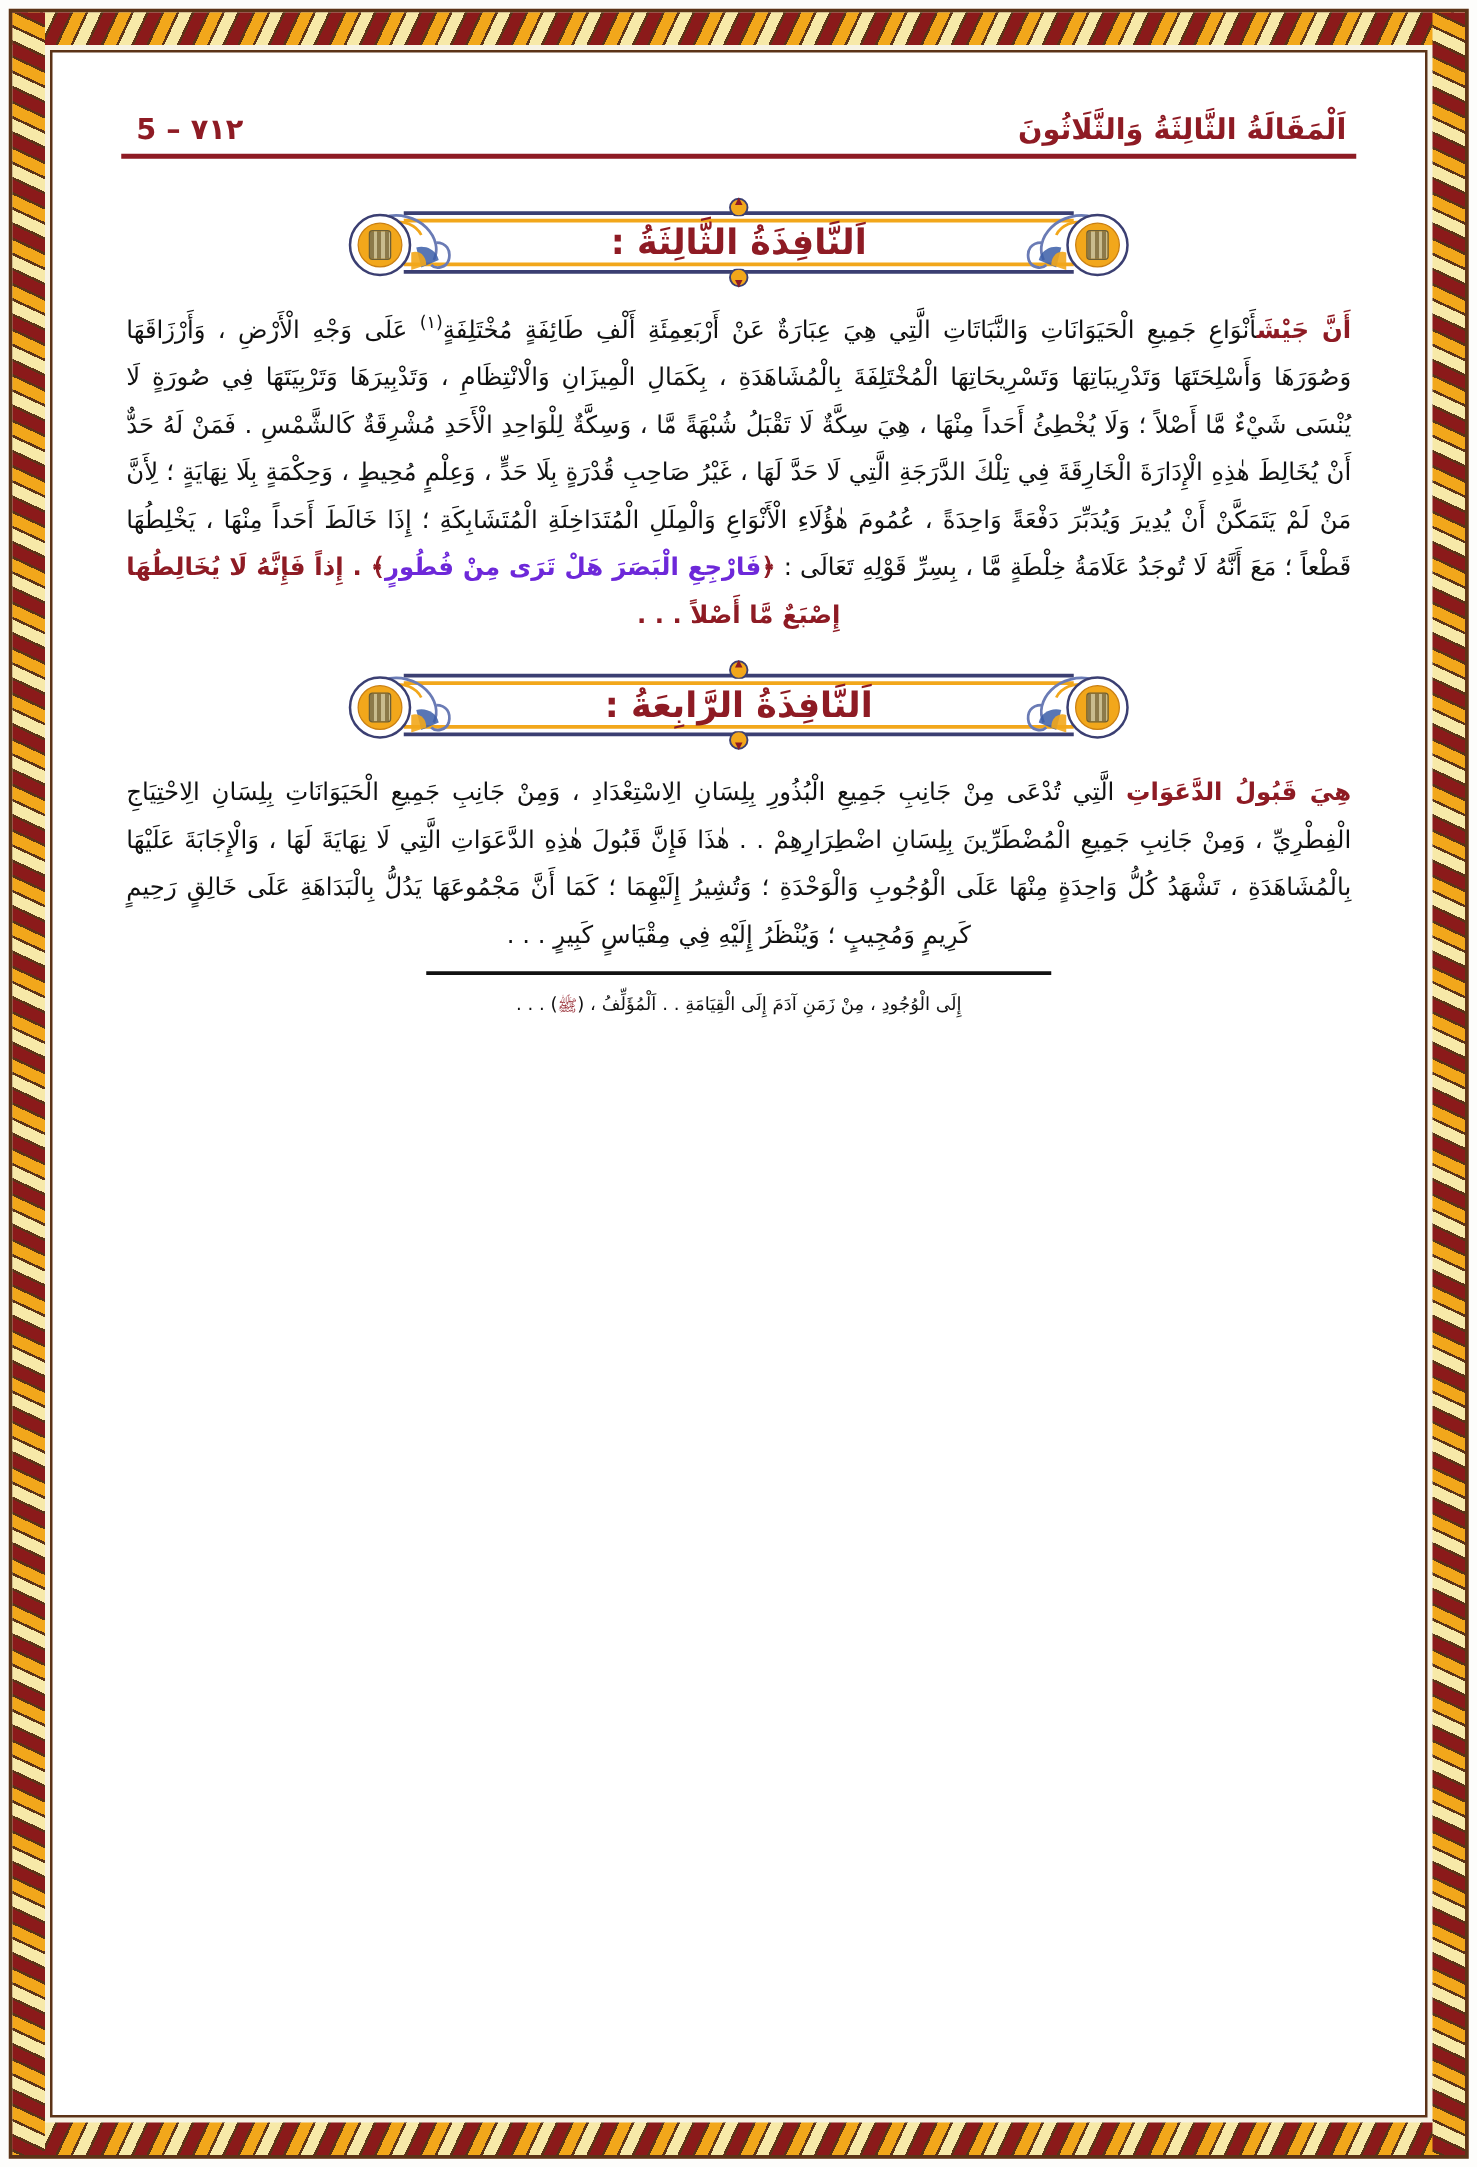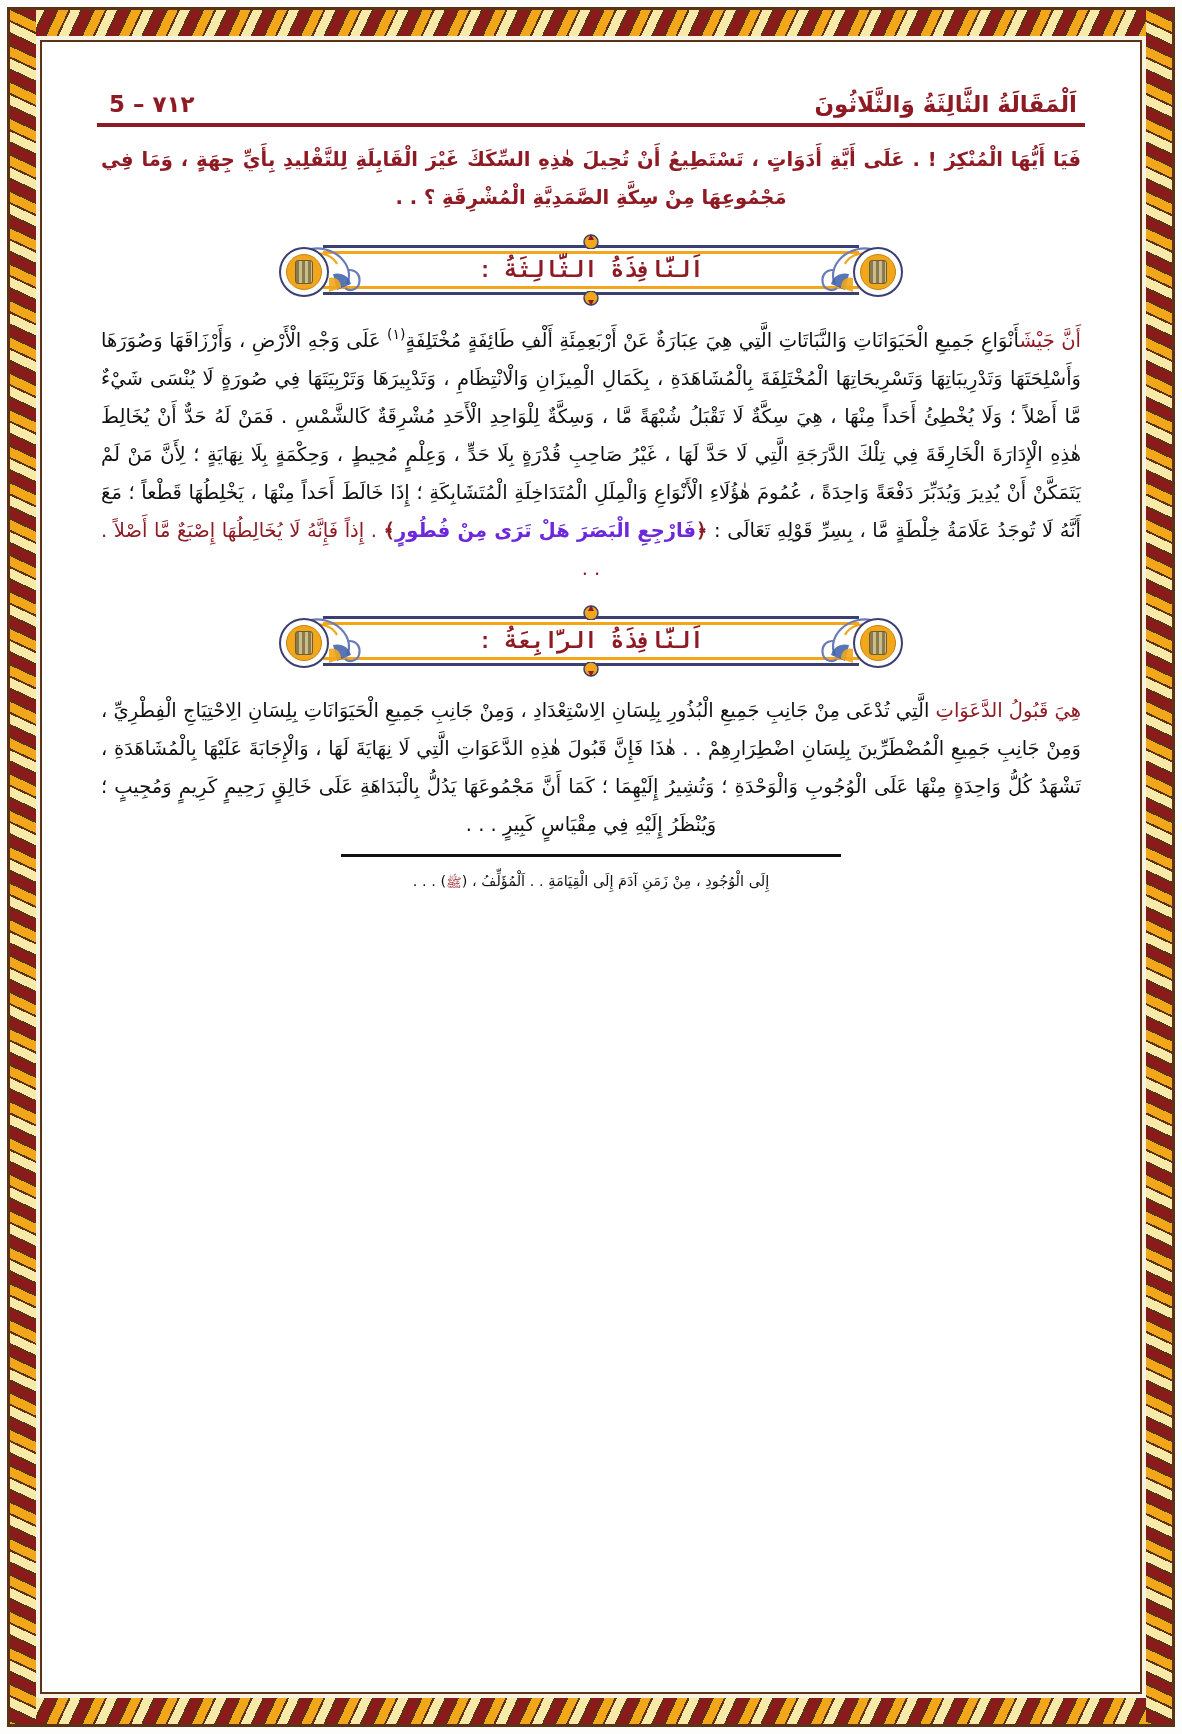--- a/index.html
+++ b/index.html
@@ -109,21 +109,21 @@
     margin:0 0 6px 0;
     text-align:justify;
     text-align-last:center;
     direction:rtl;
     font-size:19.5px;
     line-height:1.95;
     color:#111111;
     font-family:"DejaVu Sans","Liberation Sans",sans-serif;
   }
   p.para.red{ color:#8E1B24; font-weight:bold; }
-  .rd{ color:#8E1B24; font-weight:normal; }
+  .rd{ color:#8E1B24; font-weight:bold; }
   .bl{ color:#6d28d9; font-weight:bold; }
   .blk{ color:#111111; font-weight:normal; }
 
   
   .ornament{
     position:relative;
     margin:16px auto 14px auto;
     width:640px;
     height:74px;
     direction:rtl;
@@ -140,26 +140,25 @@
     background:#F2A71B;
   }
   .orn-frame:before{ top:3px; }
   .orn-frame:after { bottom:3px; }
   .orn-label{
     position:absolute;
     left:0;right:0;top:50%;
     transform:translateY(-50%);
     text-align:center;
     color:#8E1B24;
-    font-size:22px;
+    font-size:28px;
     font-weight:bold;
     direction:rtl;
     z-index:4;
     white-space:nowrap;
-    font-family:Liberation Mono, monospace;
   }
   .medallion{
     position:absolute;top:50%;
     width:46px;height:46px;margin-top:-23px;
     border-radius:50%;
     background:#ffffff;
     border:2px solid #3B3F72;
     z-index:5;
   }
   .medallion:before{
@@ -241,21 +240,20 @@
 
         <div class="hdr">
           <div class="hdr-title">اَلْمَقَالَةُ الثَّالِثَةُ وَالثَّلَاثُونَ</div>
           <div class="hdr-page">٧١٢ – 5</div>
         </div>
         <div class="hdr-rule"></div>
 
         <div class="body">
 
 
-          <p class="para red">فَيَا أَيُّهَا الْمُنْكِرُ ! . عَلَى أَيَّةِ أَدَوَاتٍ ، تَسْتَطِيعُ أَنْ تُحِيلَ هٰذِهِ السِّكَكَ غَيْرَ الْقَابِلَةِ لِلتَّقْلِيدِ بِأَيِّ جِهَةٍ ، وَمَا فِي مَجْمُوعِهَا مِنْ سِكَّةِ الصَّمَدِيَّةِ الْمُشْرِقَةِ ؟ . .</p>
 
           <div class="ornament">
             <div class="orn-frame"></div>
 
             <svg class="wing w-right" viewBox="0 0 62 52">
               <path d="M56 6 C44 2 30 6 22 14 C14 22 12 32 16 40" fill="none" stroke="#6A7BB5" stroke-width="2.2"></path>
               <path d="M50 10 C40 8 30 12 26 20" fill="none" stroke="#F2A71B" stroke-width="2.2"></path>
               <path d="M14 26 C6 26 2 32 4 40 C6 46 14 48 18 44" fill="none" stroke="#6A7BB5" stroke-width="2.2"></path>
               <path d="M30 30 C22 28 14 32 12 40 L26 46 Z" fill="#3B5EA8" opacity="0.85"></path>
               <path d="M34 34 C28 32 22 36 22 44 L34 48 Z" fill="#F2A71B" opacity="0.9"></path>

